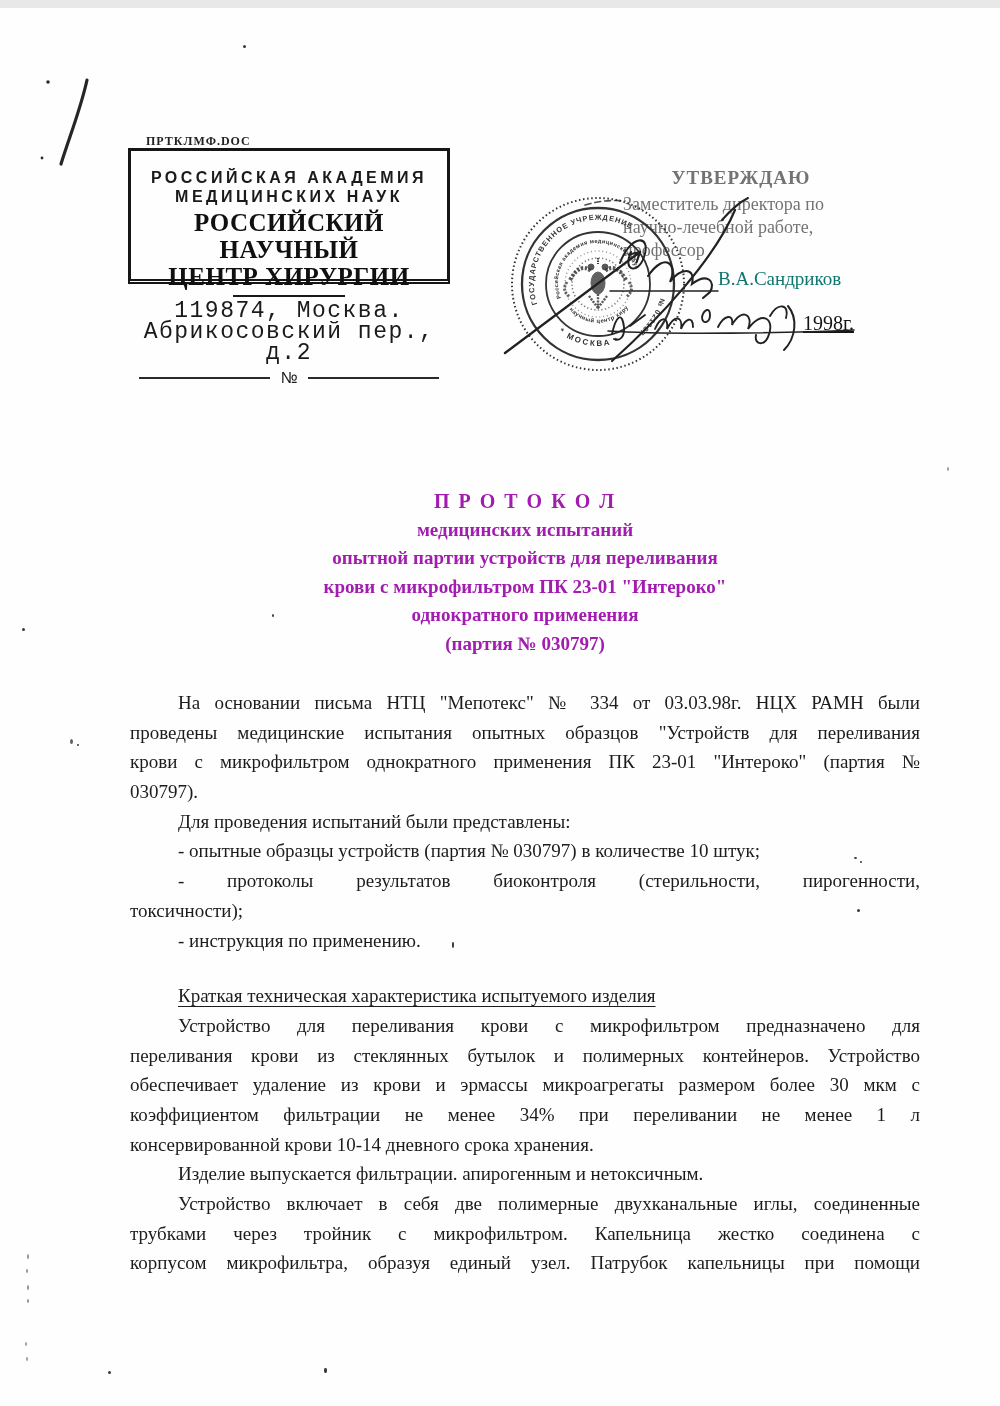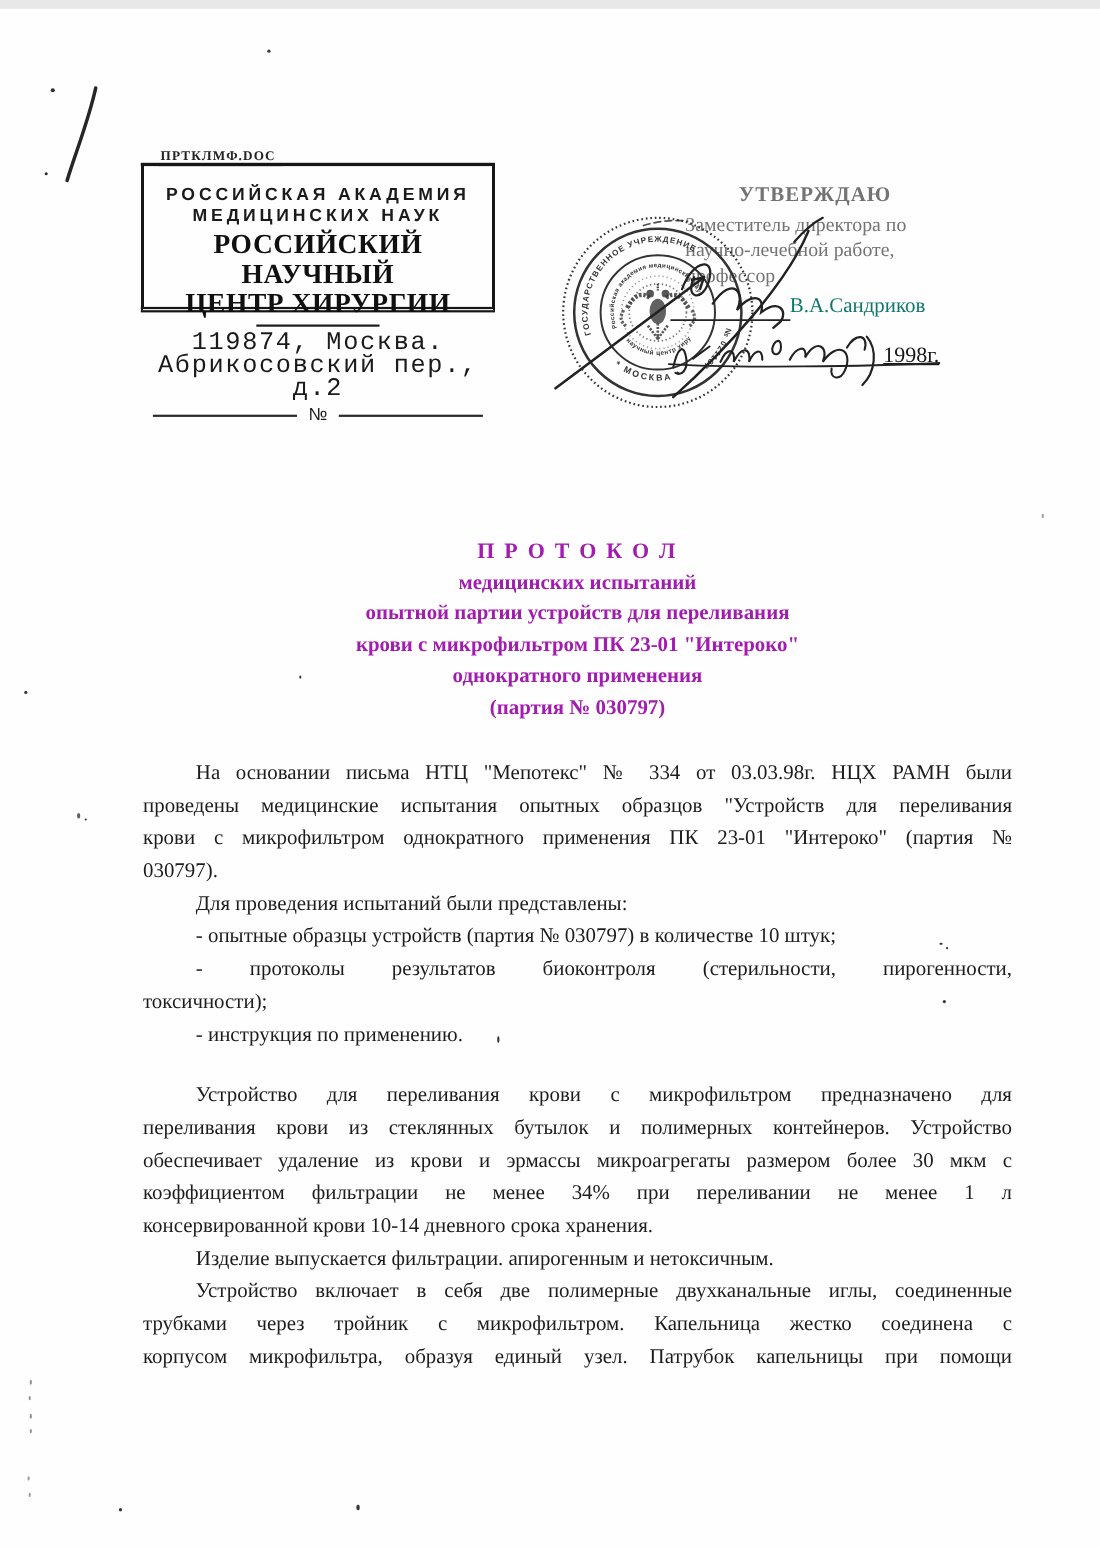--- a/index.html
+++ b/index.html
@@ -165,20 +165,21 @@
     <div class="bl j i">На основании письма НТЦ "Мепотекс" № 334 от 03.03.98г. НЦХ РАМН были</div>
     <div class="bl j">проведены медицинские испытания опытных образцов "Устройств для переливания</div>
     <div class="bl j">крови с микрофильтром однократного применения ПК 23-01 "Интероко" (партия №</div>
     <div class="bl">030797).</div>
     <div class="bl i">Для проведения испытаний были представлены:</div>
     <div class="bl i">- опытные образцы устройств (партия № 030797) в количестве 10 штук;</div>
     <div class="bl j i">- протоколы результатов биоконтроля (стерильности, пирогенности,</div>
     <div class="bl">токсичности);</div>
     <div class="bl i">- инструкция по применению.</div>
     <div class="gap"></div>
+    <div class="bl i u">Краткая техническая характеристика испытуемого изделия</div>
     <div class="bl j i">Устройство для переливания крови с микрофильтром предназначено для</div>
     <div class="bl j">переливания крови из стеклянных бутылок и полимерных контейнеров. Устройство</div>
     <div class="bl j">обеспечивает удаление из крови и эрмассы микроагрегаты размером более 30 мкм с</div>
     <div class="bl j">коэффициентом фильтрации не менее 34% при переливании не менее 1 л</div>
     <div class="bl">консервированной крови 10-14 дневного срока хранения.</div>
     <div class="bl i">Изделие выпускается фильтрации. апирогенным и нетоксичным.</div>
     <div class="bl j i">Устройство включает в себя две полимерные двухканальные иглы, соединенные</div>
     <div class="bl j">трубками через тройник с микрофильтром. Капельница жестко соединена с</div>
     <div class="bl j">корпусом микрофильтра, образуя единый узел. Патрубок капельницы при помощи</div>
   </div>

